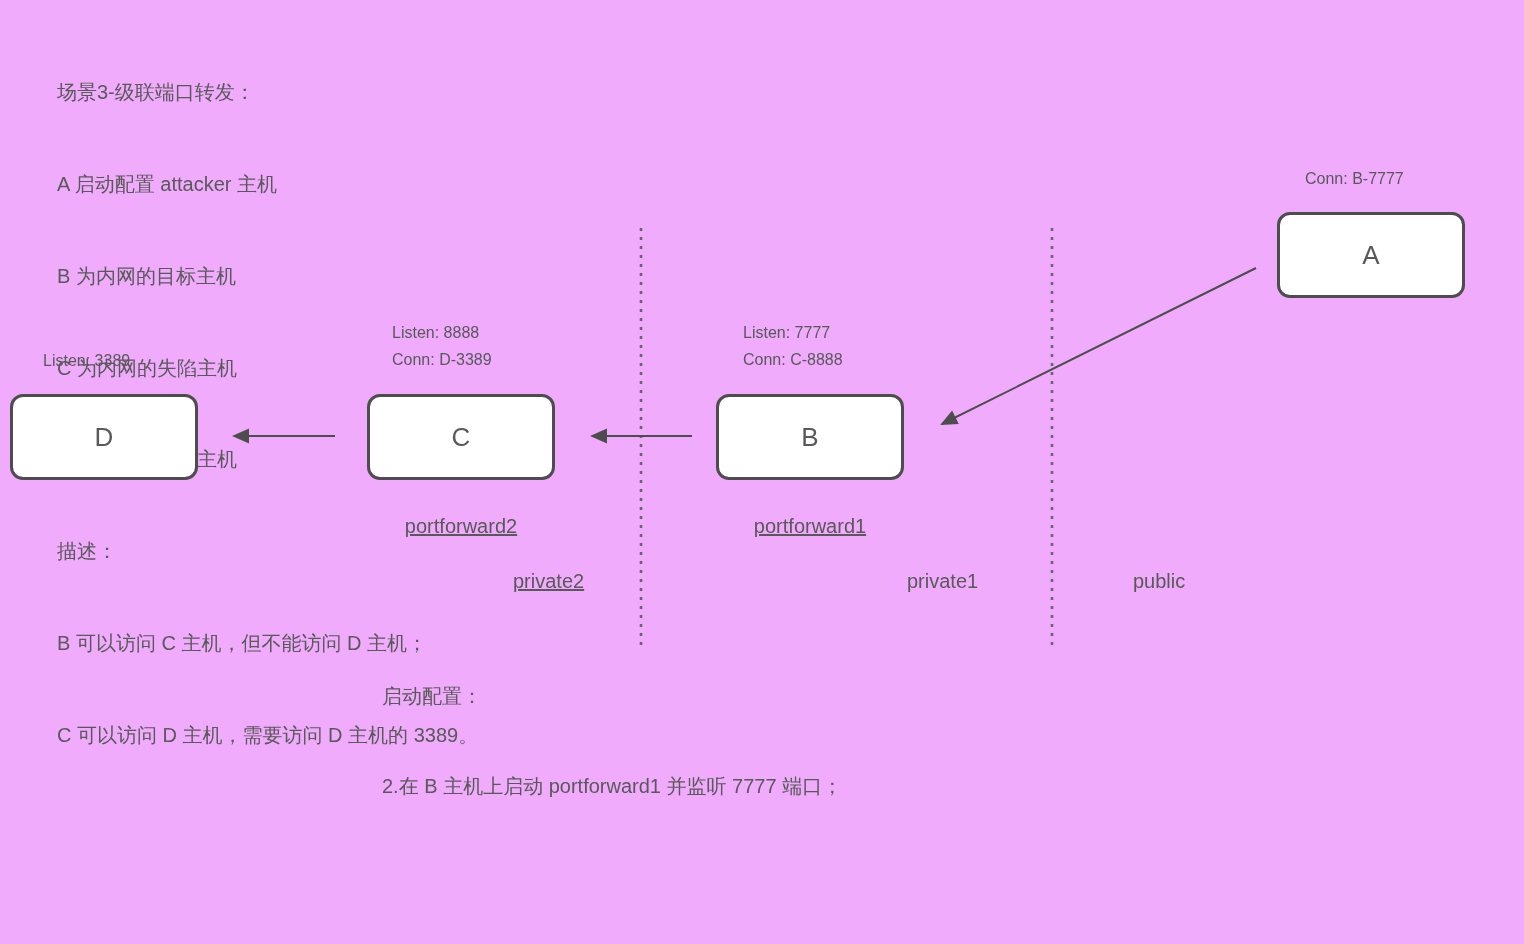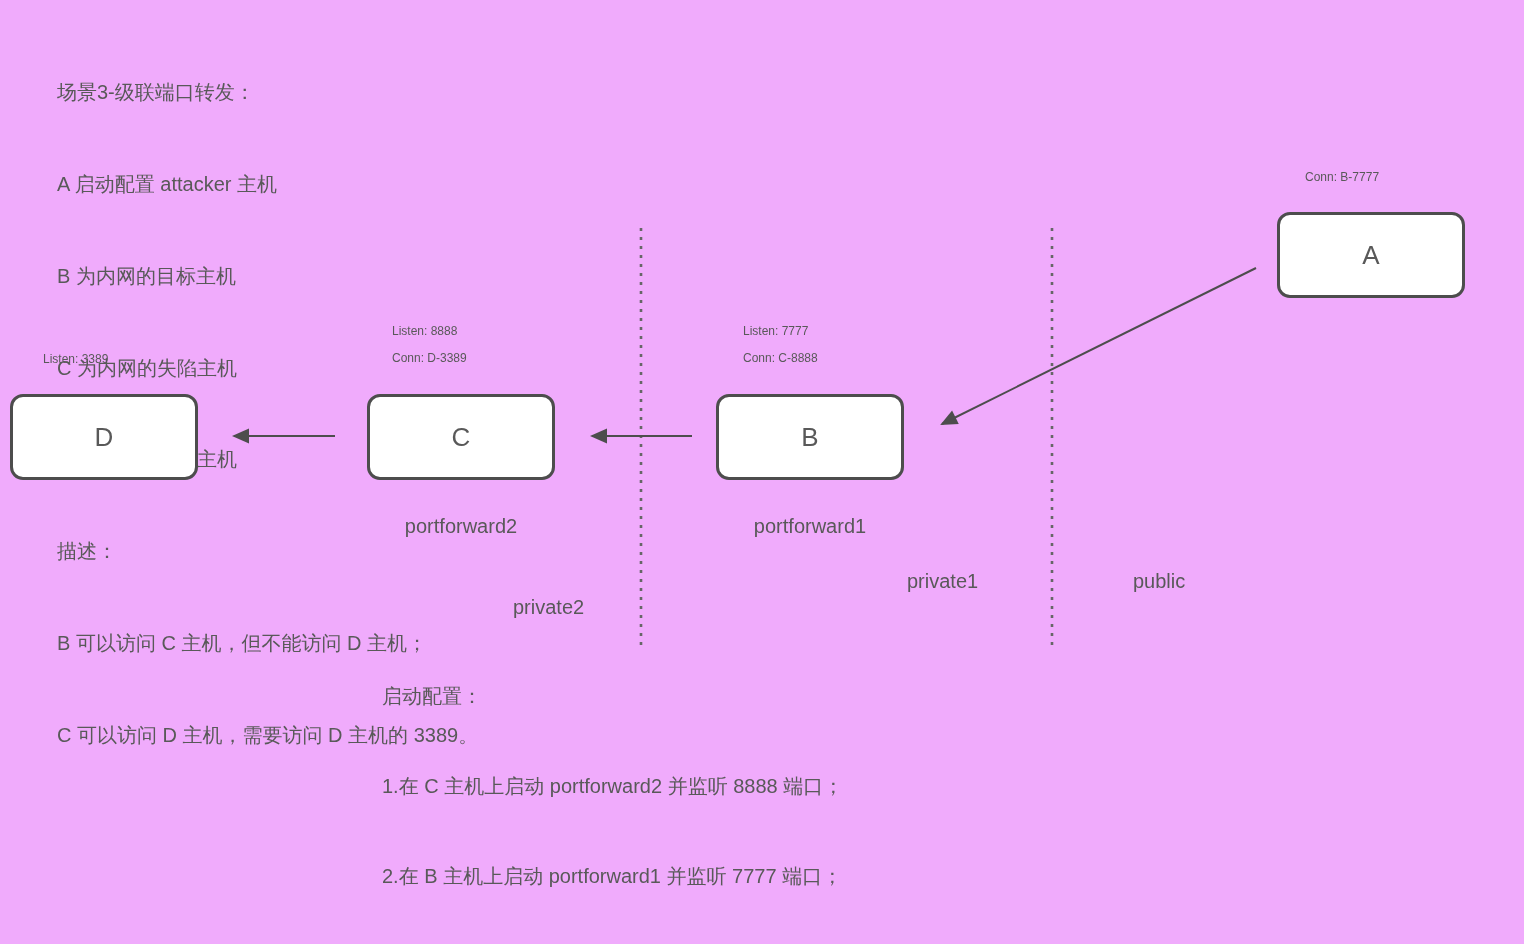--- a/index.html
+++ b/index.html
@@ -23,22 +23,22 @@
     width: 188px;
     height: 86px;
     border: 3px solid #4d4d4d;
     border-radius: 13px;
     background: #ffffff;
     display: flex;
     align-items: center;
     justify-content: center;
   }
   .node-label { font-size: 26px; color: #595959; }
-  .ann { position: absolute; font-size: 12px; color: #595959; white-space: pre; }
-  .tool { position: absolute; font-size: 20px; color: #595959; text-align: center; }
+  .ann { position: absolute; font-size: 16px; color: #595959; white-space: pre; }
+  .tool { position: absolute; font-size: 20px; color: #595959; text-align: center; text-decoration: underline; }
   .zone { position: absolute; font-size: 20px; color: #595959; }
 </style>
 </head>
 <body>
 
 <div id="root">
 
   <div class="notes top-notes">
     <div class="nline">场景3-级联端口转发：</div>
     <div class="nline">A 启动配置 attacker 主机</div>
@@ -79,27 +79,26 @@
   <div class="ann" style="left:43px; top:352px;">Listen: 3389</div>
   <div class="ann" style="left:392px; top:324px;">Listen: 8888</div>
   <div class="ann" style="left:392px; top:351px;">Conn: D-3389</div>
   <div class="ann" style="left:743px; top:324px;">Listen: 7777</div>
   <div class="ann" style="left:743px; top:351px;">Conn: C-8888</div>
   <div class="ann" style="left:1305px; top:170px;">Conn: B-7777</div>
 
   <div class="tool" style="left:367px; top:515px; width:188px;">portforward2</div>
   <div class="tool" style="left:716px; top:515px; width:188px;">portforward1</div>
 
-  <div class="zone" style="left:513px; top:596px;">private2</div>
+  <div class="zone" style="left:513px; top:570px;text-decoration:underline;">private2</div>
   <div class="zone" style="left:907px; top:570px;">private1</div>
   <div class="zone" style="left:1133px; top:570px;">public</div>
 
   <div class="notes bottom-notes">
     <div class="nline">启动配置：</div>
-    <div class="nline">1.在 C 主机上启动 portforward2 并监听 8888 端口；</div>
     <div class="nline">2.在 B 主机上启动 portforward1 并监听 7777 端口；</div>
     
     
     
     
     
     
     
   </div>
 

